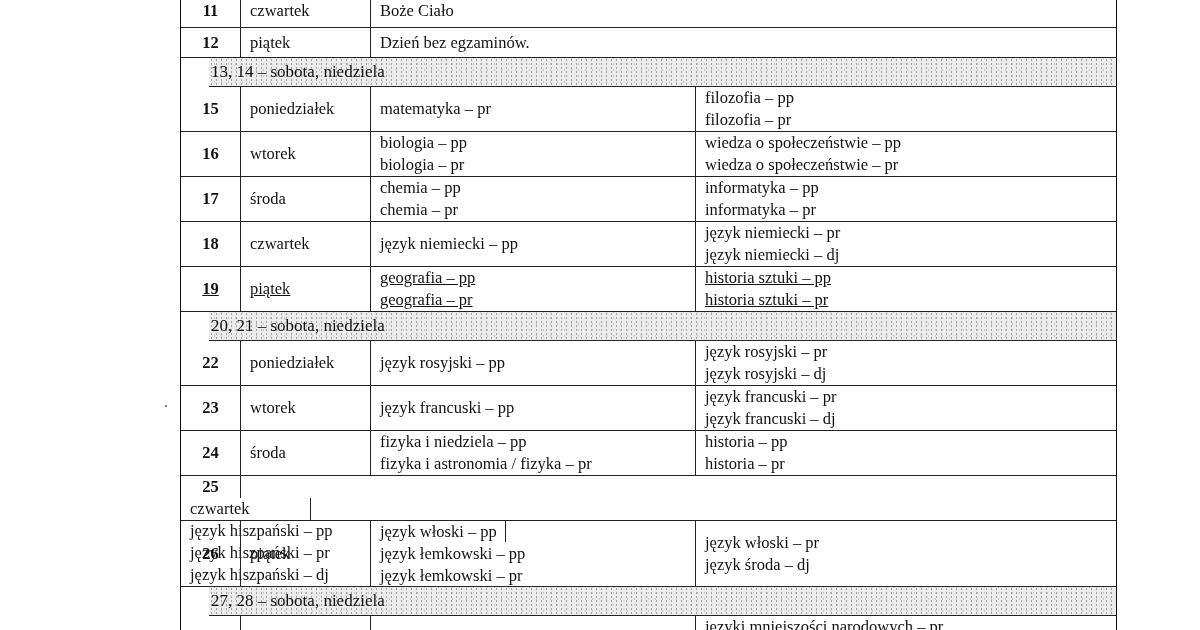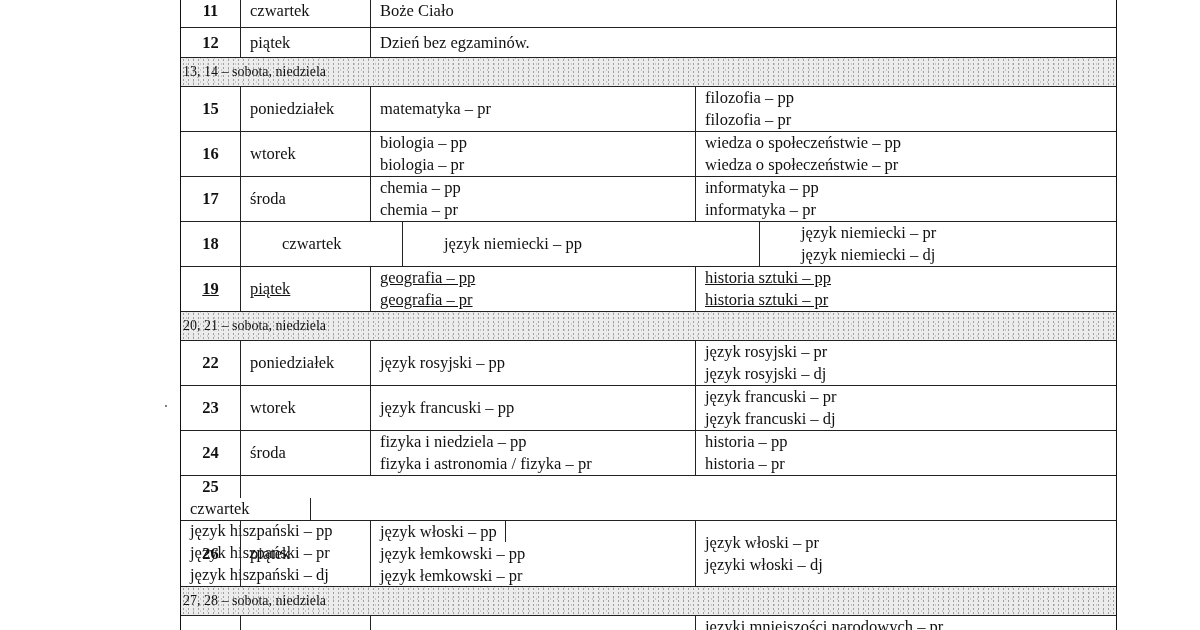--- a/index.html
+++ b/index.html
@@ -34,27 +34,28 @@
     }
     .cell:last-child { border-right: none; }
     .c-num { width: 60px; font-weight: bold; text-align: center; align-items: center; padding: 0; }
     .c-day { width: 130px; }
     .c-am { width: 325px; }
     .c-pm { flex: 1; }
     .weekend {
       border-bottom: 1.5px solid #222;
       height: 28px; line-height: 28px;
       padding-left: 2px;
-      font-size: 14px;
+      font-size: 17px;
       background-color: #ececec;
       background-image:
         radial-gradient(#9a9a9a 0.6px, transparent 0.9px),
         radial-gradient(#b8b8b8 0.5px, transparent 0.8px);
       background-size: 5px 4px, 7px 6px;
       background-position: 0 0, 2px 3px;
+      margin-left: 28px;
     }
     .weekend span { background: rgba(255,255,255,0.0); }
     .stray-dot {
       position: absolute; left: 165px; top: 405px;
       width: 2px; height: 2px; background: #555; border-radius: 50%;
     }
     .top-partial {
       position: absolute; left: 180px; top: -10px; width: 935px; height: 12px;
       border-left: 1.5px solid #111; border-right: 1.5px solid #111;
     }
@@ -128,21 +129,21 @@
         </div>
         <div class="cell c-am">
           <span>chemia – pp</span>
           <span>chemia – pr</span>
         </div>
         <div class="cell c-pm">
           <span>informatyka – pp</span>
           <span>informatyka – pr</span>
         </div>
       </div>
-      <div class="row" style="height: 45px; gap: 32px;">
+      <div class="row" style="height: 45px;">
         <div class="cell c-num">
           <span>18</span>
         </div>
         <div class="cell c-day">
           <span>czwartek</span>
         </div>
         <div class="cell c-am">
           <span>język niemiecki – pp</span>
         </div>
         <div class="cell c-pm">
@@ -235,21 +236,21 @@
         <div class="cell c-day">
           <span>piątek</span>
         </div>
         <div class="cell c-am">
           <span>język włoski – pp</span>
           <span>język łemkowski – pp</span>
           <span>język łemkowski – pr</span>
         </div>
         <div class="cell c-pm">
           <span>język włoski – pr</span>
-          <span>języki włoski – dj</span>
+          <span>język środa – dj</span>
         </div>
       </div>
       <div class="weekend"><span>27, 28 – sobota, niedziela</span></div>
       <div class="row" style="height: 40px;">
         <div class="cell c-num">
           <span></span>
         </div>
         <div class="cell c-day">
           <span></span>
         </div>

